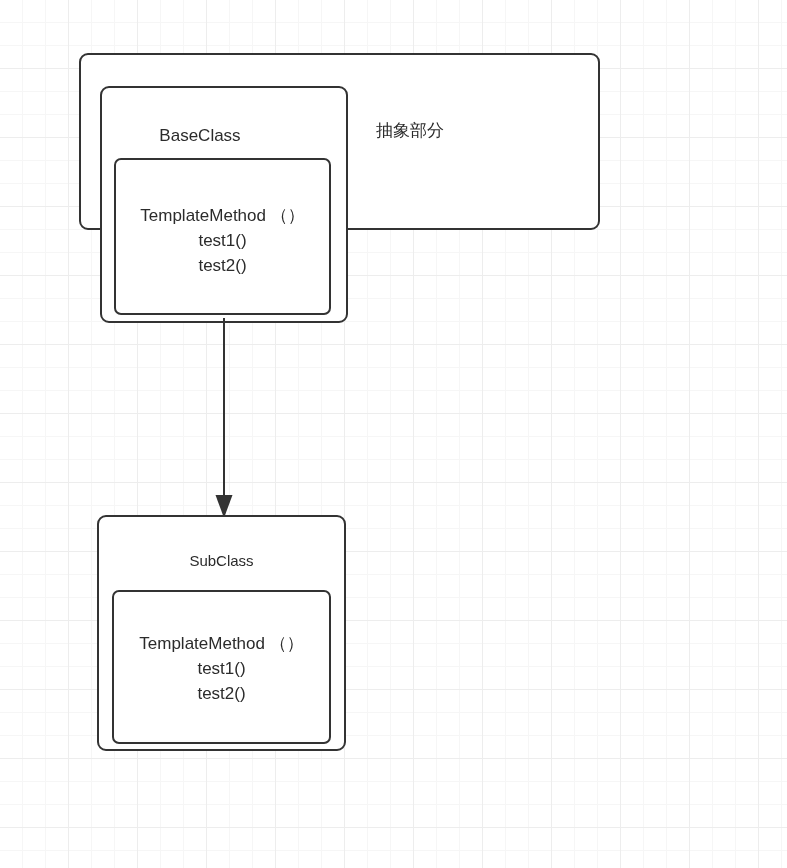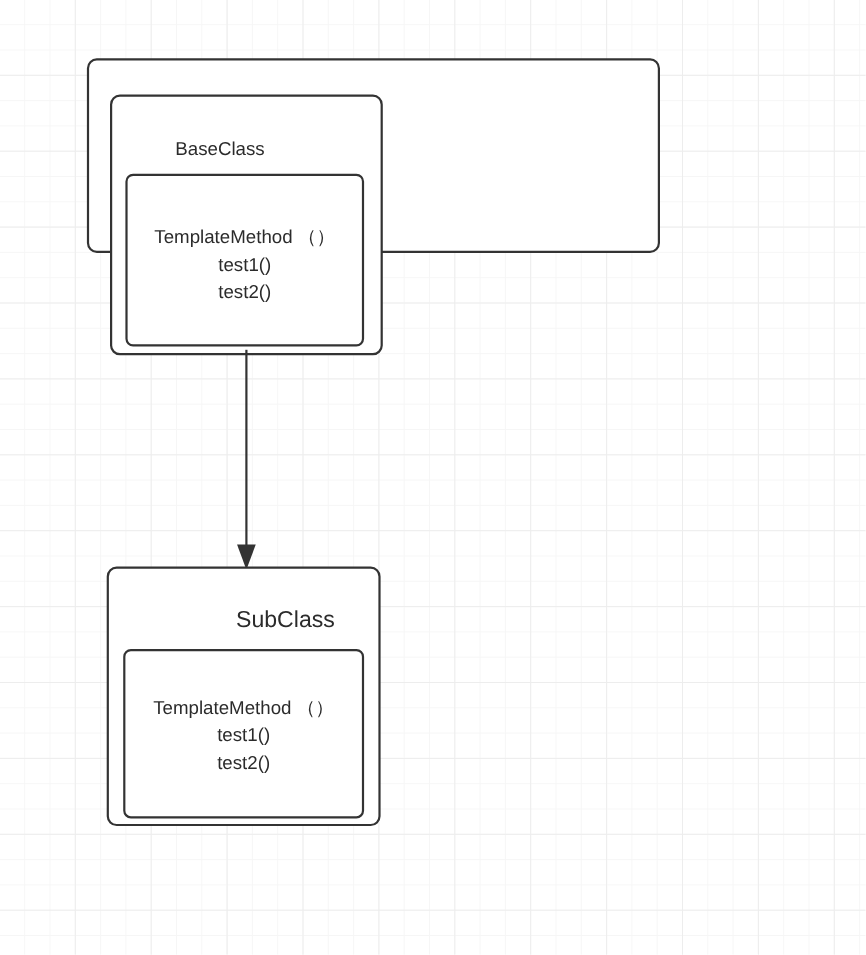--- a/index.html
+++ b/index.html
@@ -108,24 +108,23 @@
     height: 236px;
     z-index: 2;
     border-radius: 9px;
   }
   #subclass-title {
     position: absolute;
     left: 97px;
     top: 552px;
     width: 249px;
     text-align: center;
-    font-size: 21px;
+    font-size: 15px;
     color: #2b2b2b;
     z-index: 5;
-    padding-left: 38px;
   }
   #subclass-methods-box {
     left: 112px;
     top: 590px;
     width: 219px;
     height: 154px;
     z-index: 3;
     border-radius: 7px;
   }
   #subclass-methods-text {
@@ -152,20 +151,21 @@
     overflow: visible;
   }
 </style>
 </head>
 <body>
 
 <div id="canvas">
 
   <div class="node" id="abstract-part-box"></div>
 
+  <div id="abstract-part-label">抽象部分</div>
 
   <div class="node" id="baseclass-box"></div>
 
   <div id="baseclass-title">BaseClass</div>
 
   <div class="node" id="baseclass-methods-box"></div>
 
   <div id="baseclass-methods-text">TemplateMethod （）
 test1()
 test2()</div>

